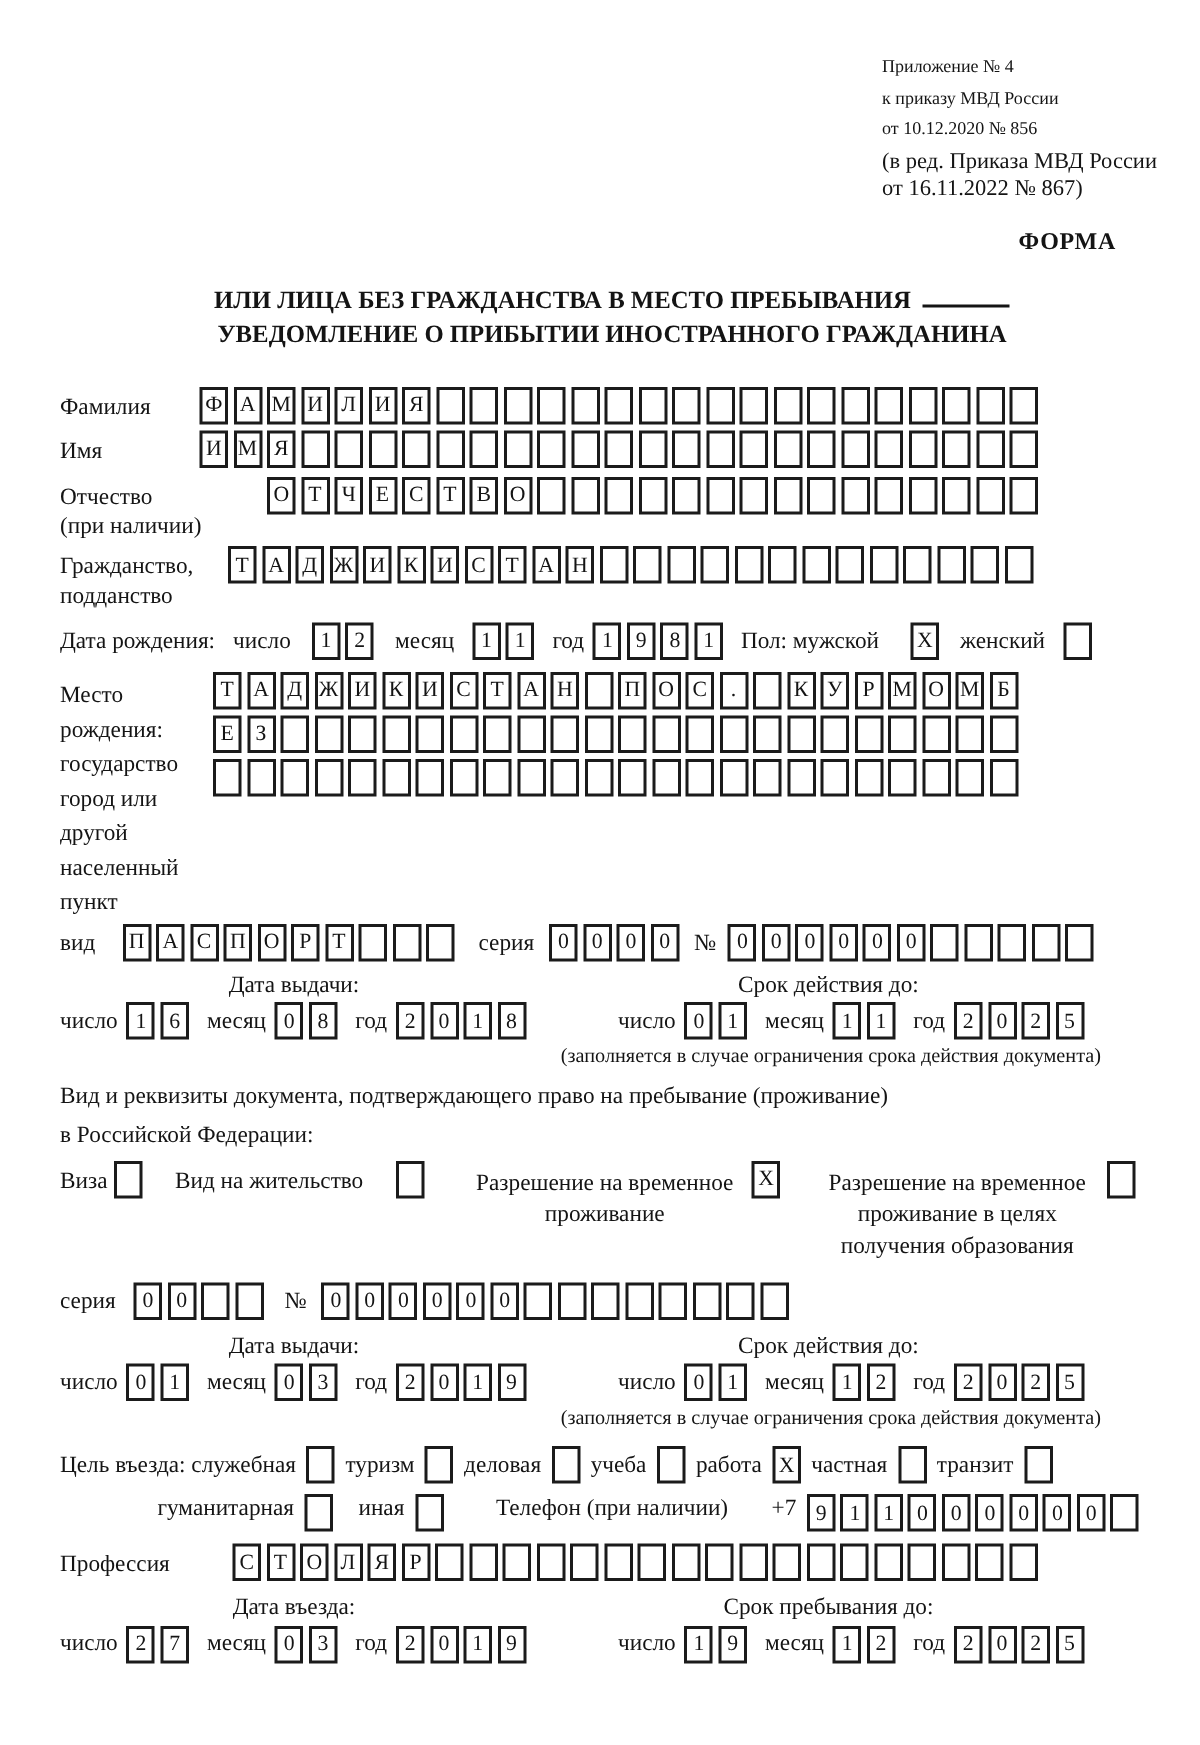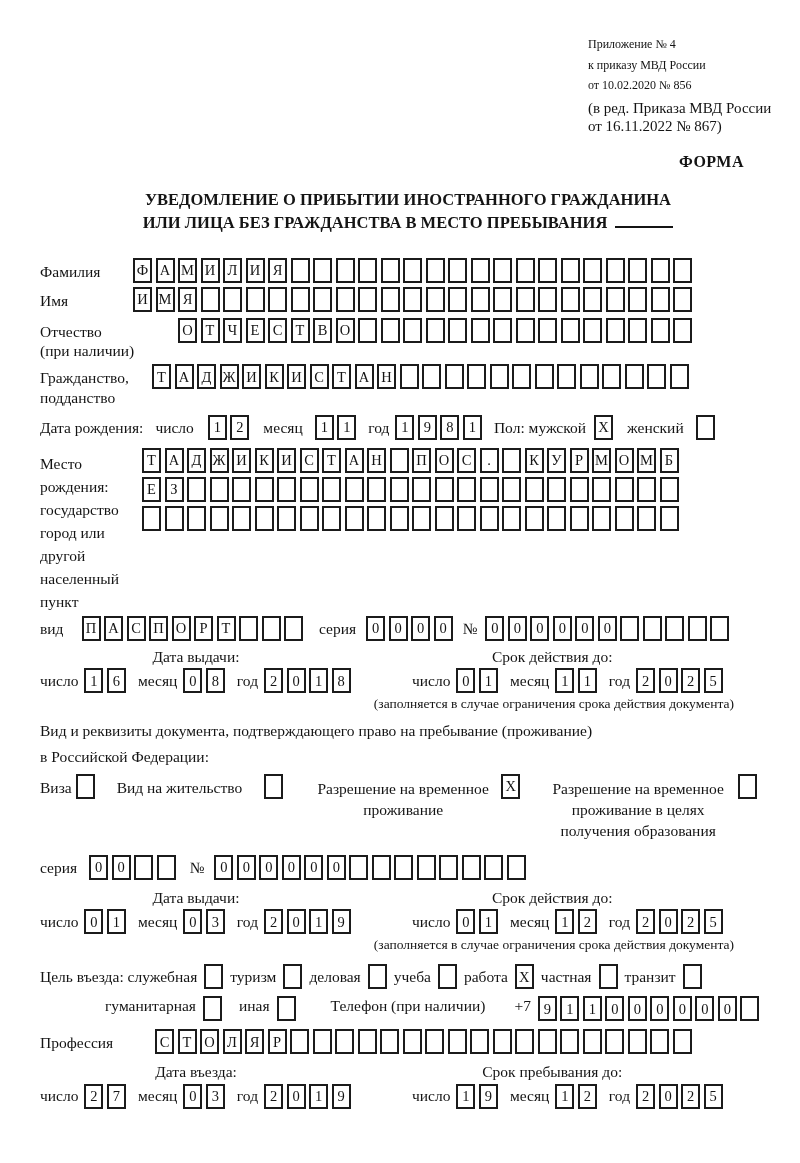--- a/index.html
+++ b/index.html
@@ -55,31 +55,31 @@
   .series-row{display:flex;align-items:center;margin-top:8px}
 </style>
 </head>
 <body>
 
 <div class="page">
 
   <div class="annex">
     <div>Приложение № 4</div>
     <div>к приказу МВД России</div>
-    <div>от 10.02.2020 № 856</div>
+    <div>от 10.12.2020 № 856</div>
   </div>
   <div class="annex-note">
     <div>(в ред. Приказа МВД России</div>
     <div>от 16.11.2022 № 867)</div>
   </div>
   <div class="form-word">ФОРМА</div>
 
   <div class="title">
+    <div><span>ИЛИ ЛИЦА БЕЗ ГРАЖДАНСТВА В МЕСТО ПРЕБЫВАНИЯ</span><span class="title-underline"></span></div>
     <div>УВЕДОМЛЕНИЕ О ПРИБЫТИИ ИНОСТРАННОГО ГРАЖДАНИНА</div>
-    <div><span>ИЛИ ЛИЦА БЕЗ ГРАЖДАНСТВА В МЕСТО ПРЕБЫВАНИЯ</span><span class="title-underline"></span></div>
   </div>
 
 
   <div class="row" style="margin-top:24px">
     <span class="lbl w92">Фамилия</span>
     <span class="cells">
         <span class="cell">Ф</span>
         <span class="cell">А</span>
         <span class="cell">М</span>
         <span class="cell">И</span>
@@ -215,21 +215,21 @@
         <span class="cell">1</span>
         <span class="cell">1</span>
       </span>
     <span class="inlbl" style="padding:0 6px 0 12px">год</span>
     <span class="cells">
         <span class="cell">1</span>
         <span class="cell">9</span>
         <span class="cell">8</span>
         <span class="cell">1</span>
       </span>
-    <span class="inlbl" style="padding:0 8px 0 12px">Пол: мужской</span>
+    <span class="inlbl" style="padding:0 21px 0 12px">Пол: мужской</span>
     <span class="cells">
         <span class="cell">X</span>
       </span>
     <span class="inlbl" style="padding:0 12px 0 14px">женский</span>
     <span class="cells">
         <span class="cell"></span>
       </span>
   </div>
 
   <div class="row mt8">

